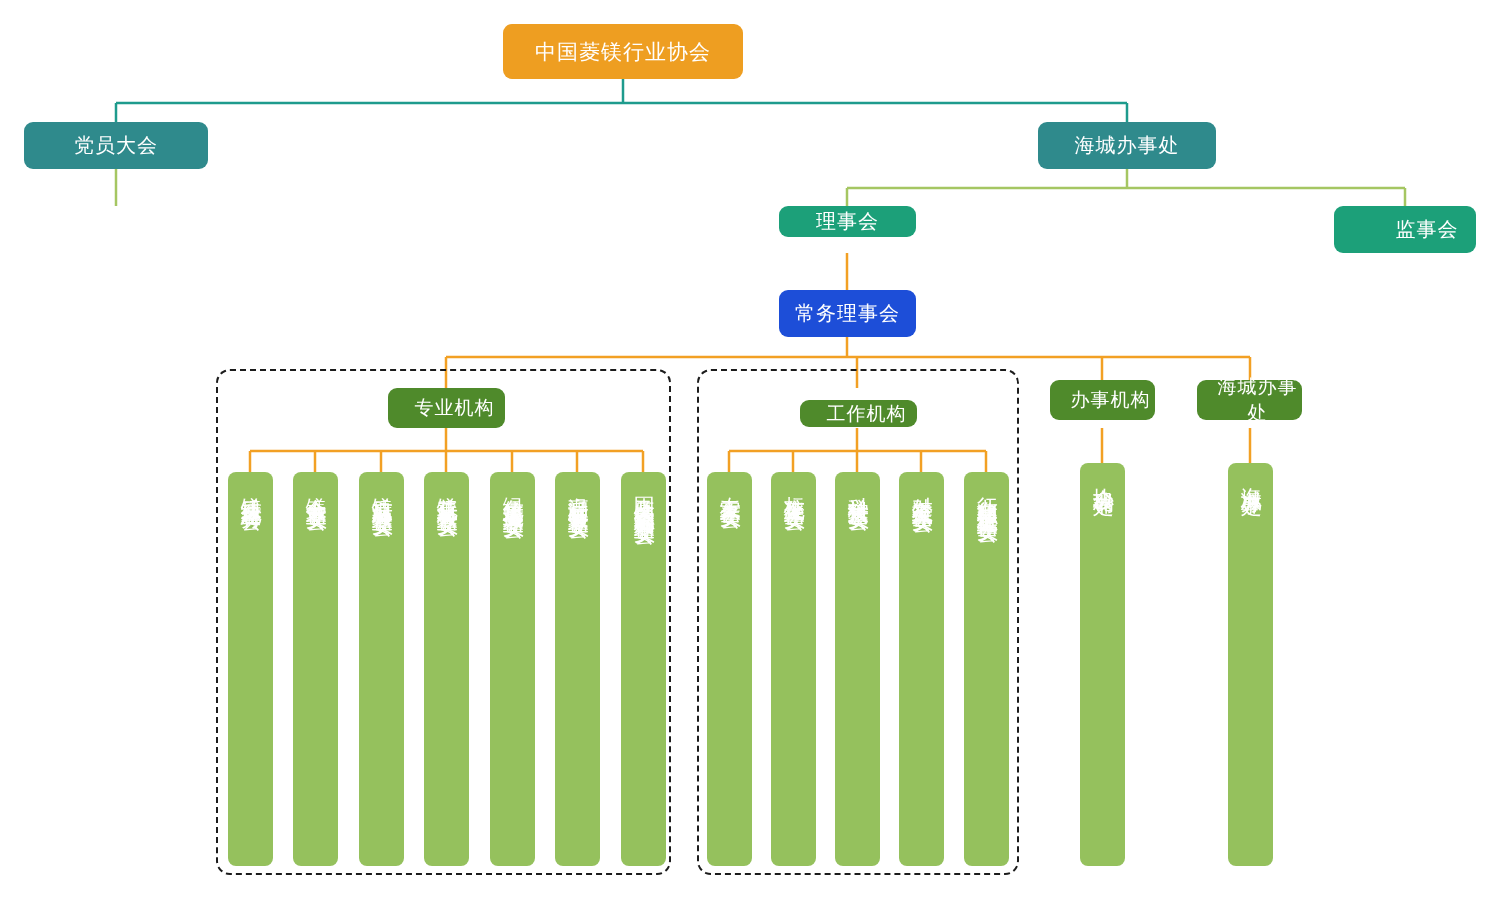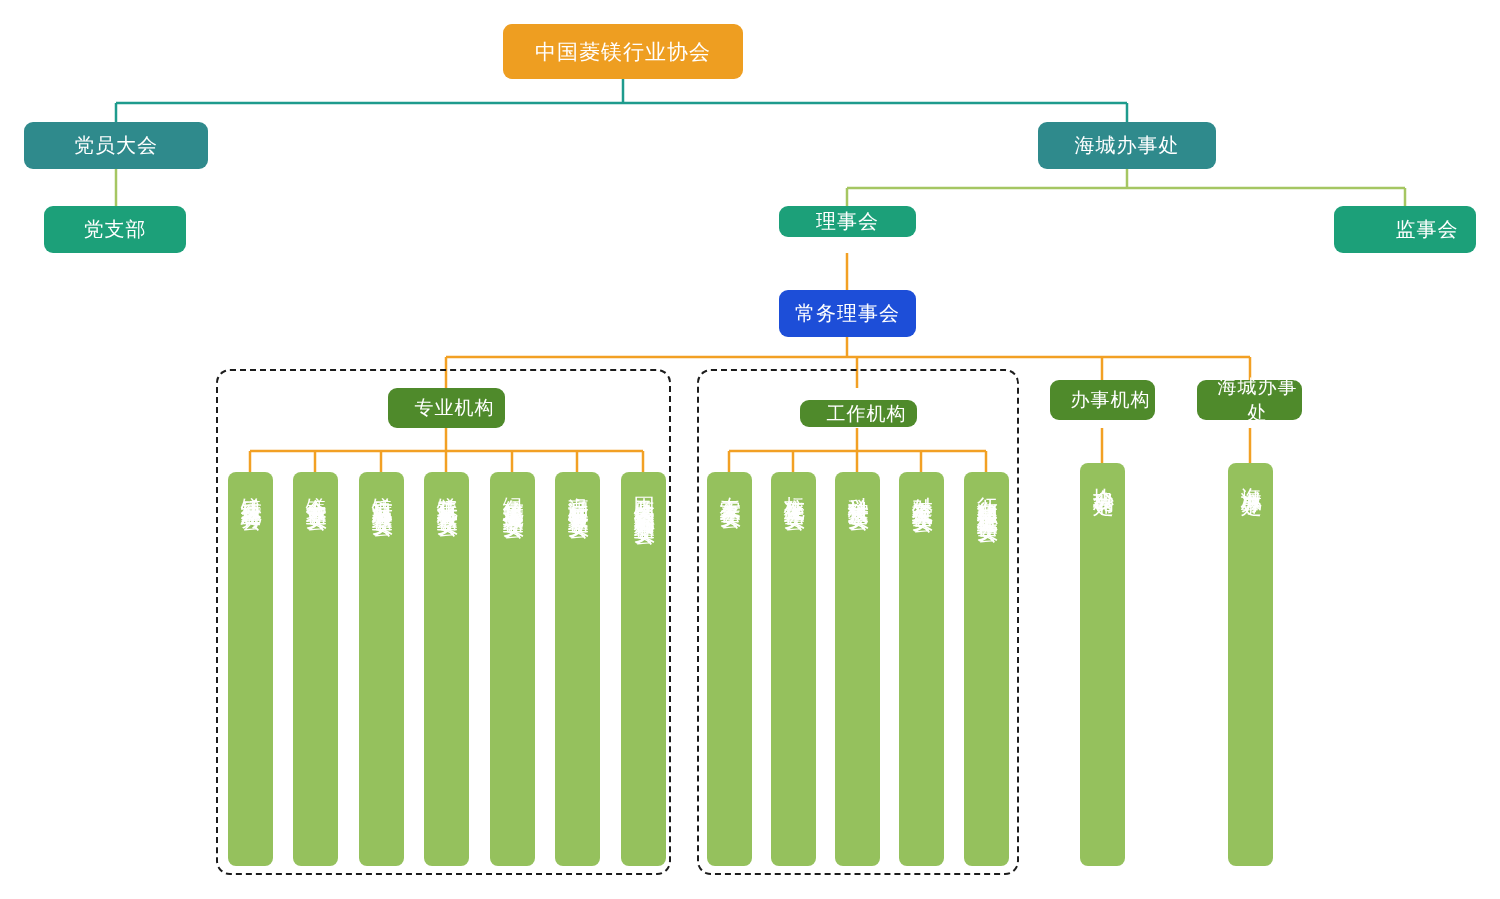--- a/index.html
+++ b/index.html
@@ -158,21 +158,20 @@
 
   <div class="dashbox" style="left:216px; top:369px; width:455px; height:506px;"></div>
   <div class="dashbox" style="left:697px; top:369px; width:322px; height:506px;"></div>
 
   <div class="node root" style="left:503px; top:24px; width:240px; height:55px; font-size:21px;">中国菱镁行业协会</div>
 
   <div class="node teal" style="left:24px; top:122px; width:184px; height:47px; font-size:20px;">党员大会</div>
 
   <div class="node teal" style="left:1038px; top:122px; width:178px; height:47px; font-size:20px;">海城办事处</div>
 
-  <div class="node green" style="left:44px; top:206px; width:142px; height:47px; font-size:20px;">党支部</div>
 
   <div class="node green" style="left:779px; top:206px; width:137px; height:31px; font-size:20px;">理事会</div>
 
   <div class="node green" style="left:1334px; top:206px; width:142px; height:47px; font-size:20px;padding-left:44px;">监事会</div>
 
   <div class="node orange2" style="left:779px; top:290px; width:137px; height:47px; font-size:20px;">常务理事会</div>
 
   <div class="node darkgreen" style="left:388px; top:388px; width:117px; height:40px; font-size:19px;">专业机构</div>
 
   <div class="node darkgreen" style="left:800px; top:400px; width:117px; height:27px; font-size:19px;">工作机构</div>

